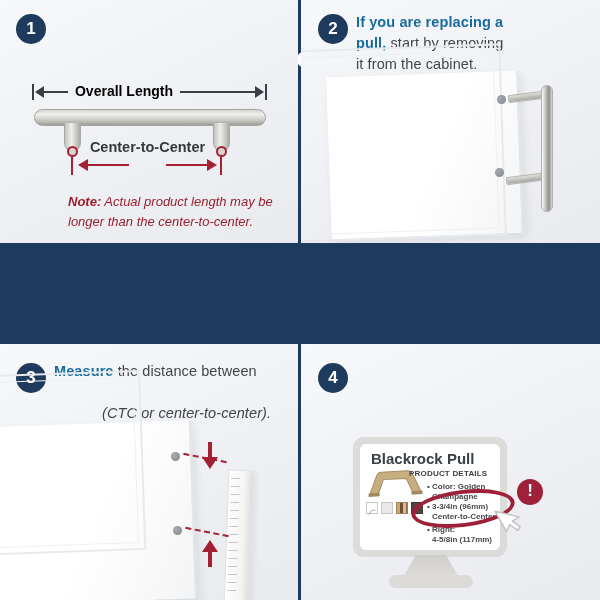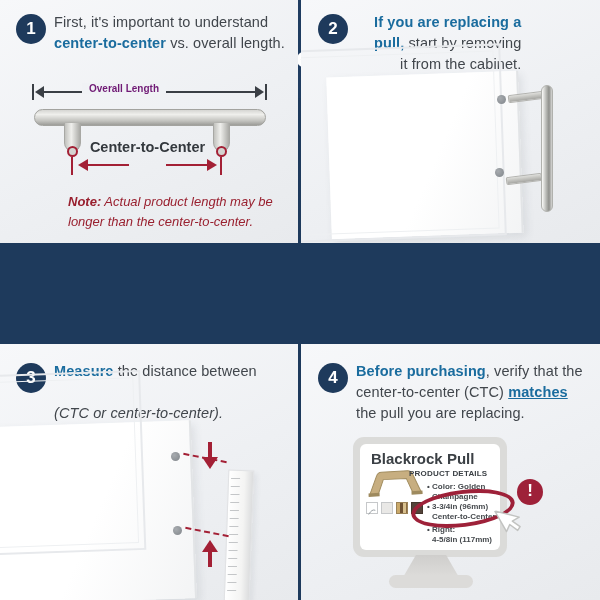--- a/index.html
+++ b/index.html
@@ -19,30 +19,30 @@
   .quad { position:absolute; background:linear-gradient(155deg,#f7f8fa 0%,#eef0f3 55%,#e8eaed 100%); overflow:hidden; }
   #q1 { left:0;   top:98;  width:298px; height:243px; }
   #q2 { left:301px;top:98; width:299px; height:243px; }
   #q3 { left:0;   top:344px; width:298px; height:256px; }
   #q4 { left:301px;top:344px; width:299px; height:256px; }
 
   .badge { position:absolute; width:30px; height:30px; border-radius:50%; background:#1e3a5c; color:#fff;
     font-weight:800; font-size:17px; display:flex; align-items:center; justify-content:center; }
   .step-text { position:absolute; font-size:14.5px; line-height:21px; color:#41464c; letter-spacing:.1px; }
   .bb { color:#1a6c9e; font-weight:800; }
-  .ital { font-style:italic; }
+  .ital { font-style:italic;margin-left:48px; }
   .u { text-decoration:underline; }
 
   
   .tick { position:absolute; width:2px; height:16px; background:#3a3f45; top:84px; }
   .mline { position:absolute; top:91px; height:2px; background:#3a3f45; }
   .arrowhead { position:absolute; width:0; height:0; border-top:6px solid transparent; border-bottom:6px solid transparent; }
   .ah-left  { border-right:9px solid #3a3f45; }
   .ah-right { border-left:9px solid #3a3f45; }
-  .overall-label { position:absolute; top:83px; left:0; width:248px; text-align:center; font-size:10px; font-weight:800; color:#701a75; }
+  .overall-label { position:absolute; top:83px; left:0; width:248px; text-align:center; font-size:14px; font-weight:800; color:#000000; }
   .overall-label span { background:#f0f2f5; padding:0 7px; }
   .pull-bar { position:absolute; left:34px; top:109px; width:232px; height:17px; border-radius:9px;
     background:linear-gradient(180deg,#d6d6d3 0%,#efefec 30%,#c3c3bf 72%,#9d9d99 100%); border:1px solid #a3a39f; }
   .pull-post { position:absolute; width:17px; height:28px; top:123px; border-radius:0 0 8px 8px;
     background:linear-gradient(90deg,#c2c2be,#efefec 42%,#aaaaa6); border:1px solid #a8a8a4; border-top:none; }
   .screw-ring { position:absolute; width:11px; height:11px; border-radius:50%; top:146px;
     border:2.5px solid #a32035; background:#d4d4d1; }
   .red-stem { position:absolute; width:2px; height:18px; top:157px; background:#a32035; }
   .ctc-label1 { position:absolute; left:70px; width:155px; top:139px; text-align:center; font-size:14.5px; font-weight:800; color:#33383d; }
   .ctc-label2 { position:absolute; left:70px; width:155px; top:156px; text-align:center; font-size:14.5px; font-weight:800; color:#33383d; }
@@ -101,24 +101,20 @@
 <div class="header">
   <div class="alert-circle">!</div>
   <div class="header-text">
     <div class="eyebrow">Follow these steps to:</div>
     <div class="h-title"><span>The Right </span><span class="bold">Replacement Pull Size</span></div>
   </div>
 </div>
 
 <div class="quad" id="q1">
   <div class="badge" style="left:16px; top:14px;">1</div>
-  <div class="step-text" style="left:54px; top:12px;">
-    <span>First, it's important to understand</span><br>
-    <span class="bb">center-to-center</span><span> vs. overall length.</span>
-  </div>
 
   <div class="tick" style="left:32px;"></div>
   <div class="tick" style="left:265px;"></div>
   <div class="mline" style="left:40px; width:219px;"></div>
   <div class="arrowhead ah-left" style="left:35px; top:86px;"></div>
   <div class="arrowhead ah-right" style="left:255px; top:86px;"></div>
   <div class="overall-label"><span>Overall Length</span></div>
 
   <div class="pull-bar"></div>
   <div class="pull-post" style="left:64px;"></div>
@@ -135,21 +131,21 @@
   <div class="rah rah-right" style="left:207px;"></div>
 
   <div class="note">
     <span class="nb">Note:</span><span> Actual product length may be</span><br>
     <span>longer than the center-to-center.</span>
   </div>
 </div>
 
 <div class="quad" id="q2">
   <div class="badge" style="left:17px; top:14px;">2</div>
-  <div class="step-text" style="left:73px; top:12px;text-align:right;">
+  <div class="step-text" style="left:55px; top:12px;">
     <span class="bb">If you are replacing a</span><br>
     <span class="bb">pull,</span><span> start by removing</span><br>
     <span>it from the cabinet.</span>
   </div>
 
   <div class="door" style="left:28px; top:74px; width:192px; height:162px; transform:rotate(-2deg);">
     <div class="panel" style="left:-70px; top:-28px; width:245px; height:192px;"></div>
   </div>
   <div class="hole" style="left:196px; top:95px;"></div>
   <div class="hole" style="left:194px; top:168px;"></div>
@@ -179,25 +175,20 @@
   <div class="dash" style="left:183px; top:113px; width:44px; transform:rotate(11deg);"></div>
   <div class="dash" style="left:185px; top:187px; width:44px; transform:rotate(11deg);"></div>
   <div class="arr-shaft" style="left:208px; top:98px; height:16px;"></div>
   <div class="arr-down" style="left:202px; top:113px;"></div>
   <div class="arr-up" style="left:202px; top:196px;"></div>
   <div class="arr-shaft" style="left:208px; top:207px; height:16px;"></div>
 </div>
 
 <div class="quad" id="q4">
   <div class="badge" style="left:17px; top:19px;">4</div>
-  <div class="step-text" style="left:55px; top:17px;">
-    <span class="bb">Before purchasing</span><span>, verify that the</span><br>
-    <span>center-to-center (CTC) </span><span class="bb u">matches</span><br>
-    <span>the pull you are replacing.</span>
-  </div>
 
   <div class="monitor">
     <div class="screen">
       <div class="prod-title">Blackrock Pull</div>
 
       <svg style="position:absolute; left:4px; top:22px; transform:rotate(-3deg);" width="62" height="34" viewBox="0 0 62 34">
         <path d="M5 28 L13 9 Q14.2 5.5 18 5.5 L44 5.5 Q47.8 5.5 49 9 L57 28 L48.5 28 L42.5 13 L19.5 13 L13.5 28 Z" fill="#c7ae80" stroke="#a28d5f" stroke-width="1"></path>
         <rect x="4" y="26" width="11" height="3.5" fill="#9e8a5e"></rect>
         <rect x="47" y="26" width="11" height="3.5" fill="#9e8a5e"></rect>
       </svg>

